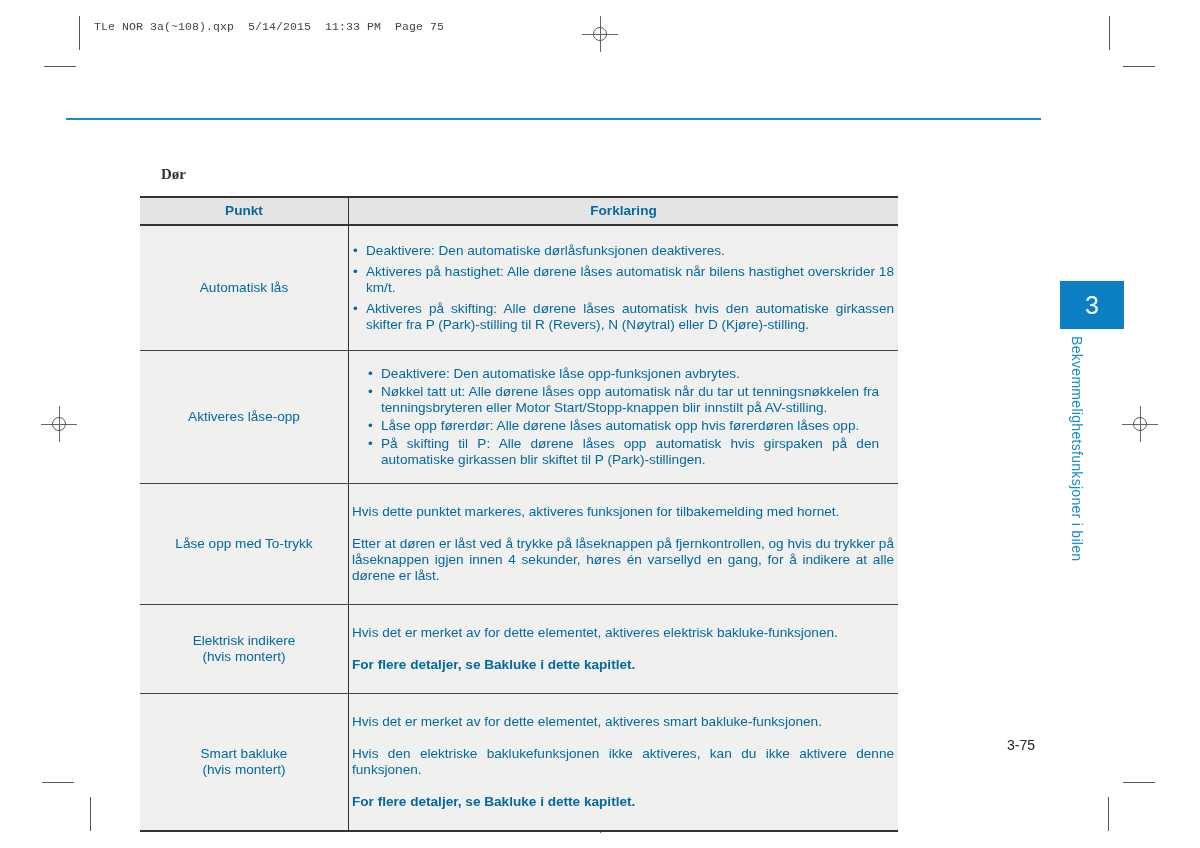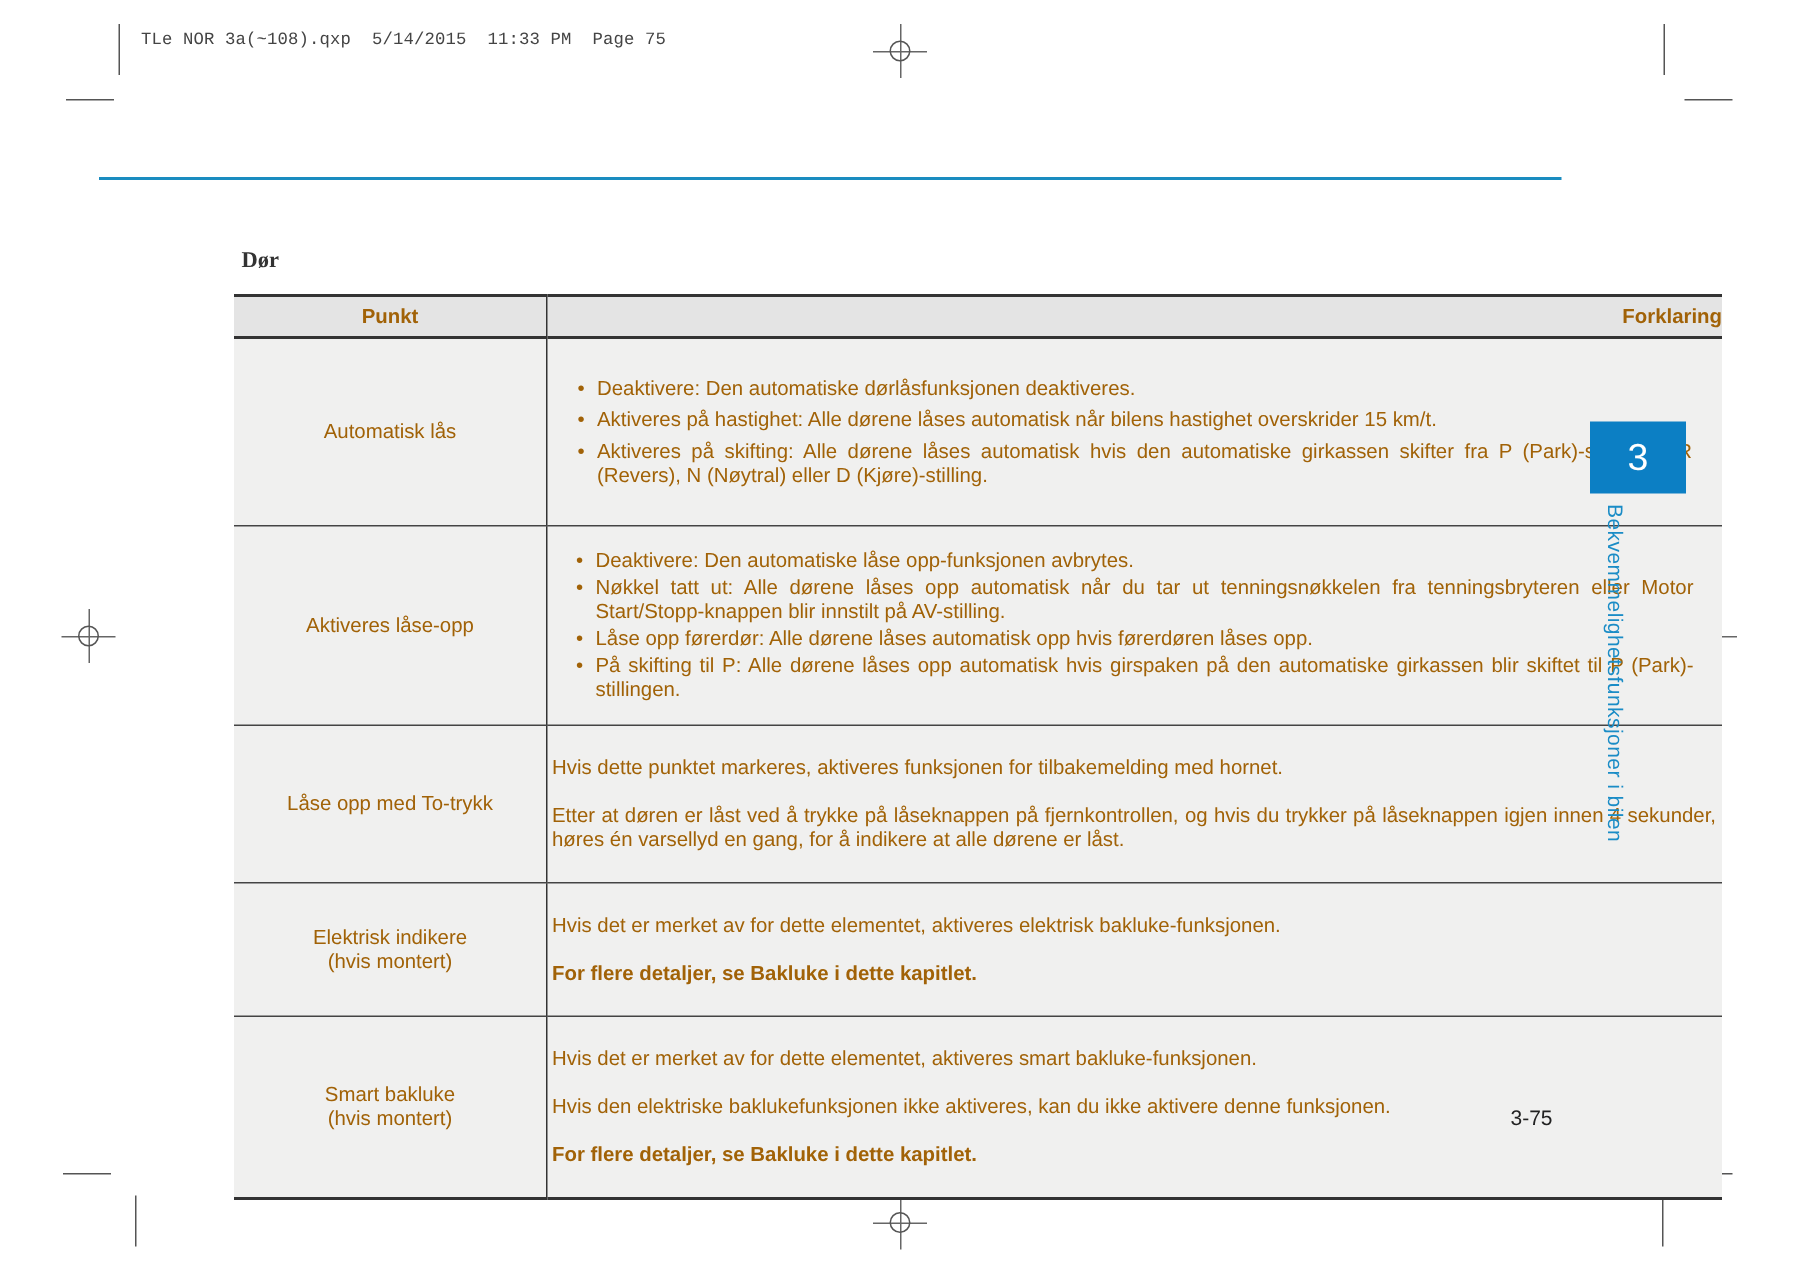--- a/index.html
+++ b/index.html
@@ -13,29 +13,29 @@
 
   .reg { position: absolute; width: 36px; height: 36px; }
   .reg .hl { position: absolute; left: 0; top: 17.5px; width: 36px; height: 1px; background: #666; }
   .reg .vl { position: absolute; top: 0; left: 17.5px; width: 1px; height: 36px; background: #666; }
   .reg .ci { position: absolute; left: 11px; top: 11px; width: 12px; height: 12px; border: 1px solid #555; border-radius: 50%; }
 
   .top-rule { position: absolute; left: 66px; top: 118px; width: 975px; height: 2px; background: #1a8cc0; }
 
   .section-title { position: absolute; left: 161px; top: 166px; font-family: "Liberation Serif", serif; font-weight: bold; font-size: 15px; color: #333; }
 
-  table.spec { position: absolute; left: 156px; top: 196px; width: 992px; border-collapse: collapse; font-size: 13.6px; line-height: 16px; color: #a16207; }
-  table.spec th { background: #e4e4e4; font-weight: bold; height: 26px; padding: 0; border-top: 2px solid #333; border-bottom: 2px solid #333; font-size: 13.6px; text-align: right; }
+  table.spec { position: absolute; left: 140px; top: 196px; width: 758px; border-collapse: collapse; font-size: 13.6px; line-height: 16px; color: #0369a1; }
+  table.spec th { background: #e4e4e4; font-weight: bold; height: 26px; padding: 0; border-top: 2px solid #333; border-bottom: 2px solid #333; font-size: 13.6px; }
   table.spec td { background: #f0f0ef; border-bottom: 1.5px solid #444; vertical-align: middle; padding: 0; }
   table.spec th.c1, table.spec td.c1 { width: 208px; border-right: 1.5px solid #333; text-align: center; }
   table.spec td.c2 { padding: 4px 4px 4px 3px; text-align: justify; }
   table.spec tr:last-child td { border-bottom: 2px solid #333; }
 
   ul.bl { list-style: none; margin: 0; padding: 0; }
-  ul.bl li { position: relative; padding-left: 14px; margin: 5px 16px; }
+  ul.bl li { position: relative; padding-left: 14px; margin: 5px 0; }
   ul.bl li::before { content: "\2022"; position: absolute; left: 1px; top: 0; }
   ul.bl.tight li { margin: 2px 15px; }
   p.ln { margin: 16px 0; }
   p.ln.b { font-weight: bold; }
 
   .r1 td { height: 116px; }
   .r2 td { height: 124px; }
   .r3 td { height: 73px; }
   .r4 td { height: 47px; }
   .r5 td { height: 73px; }
@@ -90,21 +90,21 @@
       <th class="c1">Punkt</th>
       <th class="c2">Forklaring</th>
     </tr>
   </thead>
   <tbody>
     <tr class="r1">
       <td class="c1">Automatisk lås</td>
       <td class="c2">
         <ul class="bl">
           <li>Deaktivere: Den automatiske dørlåsfunksjonen deaktiveres.</li>
-          <li>Aktiveres på hastighet: Alle dørene låses automatisk når bilens hastighet overskrider 15  km/t.</li>
+          <li>Aktiveres på hastighet: Alle dørene låses automatisk når bilens hastighet overskrider 18  km/t.</li>
           <li>Aktiveres på skifting: Alle dørene låses automatisk hvis den automatiske girkassen skifter fra P (Park)-stilling til R (Revers), N (Nøytral) eller D (Kjøre)-stilling.</li>
         </ul>
       </td>
     </tr>
     <tr class="r2">
       <td class="c1">Aktiveres låse-opp</td>
       <td class="c2">
         <ul class="bl tight">
           <li>Deaktivere: Den automatiske låse opp-funksjonen avbrytes.</li>
           <li>Nøkkel tatt ut: Alle dørene låses opp automatisk når du tar ut tenningsnøkkelen fra tenningsbryteren eller Motor Start/Stopp-knappen blir innstilt på AV-stilling.</li>

